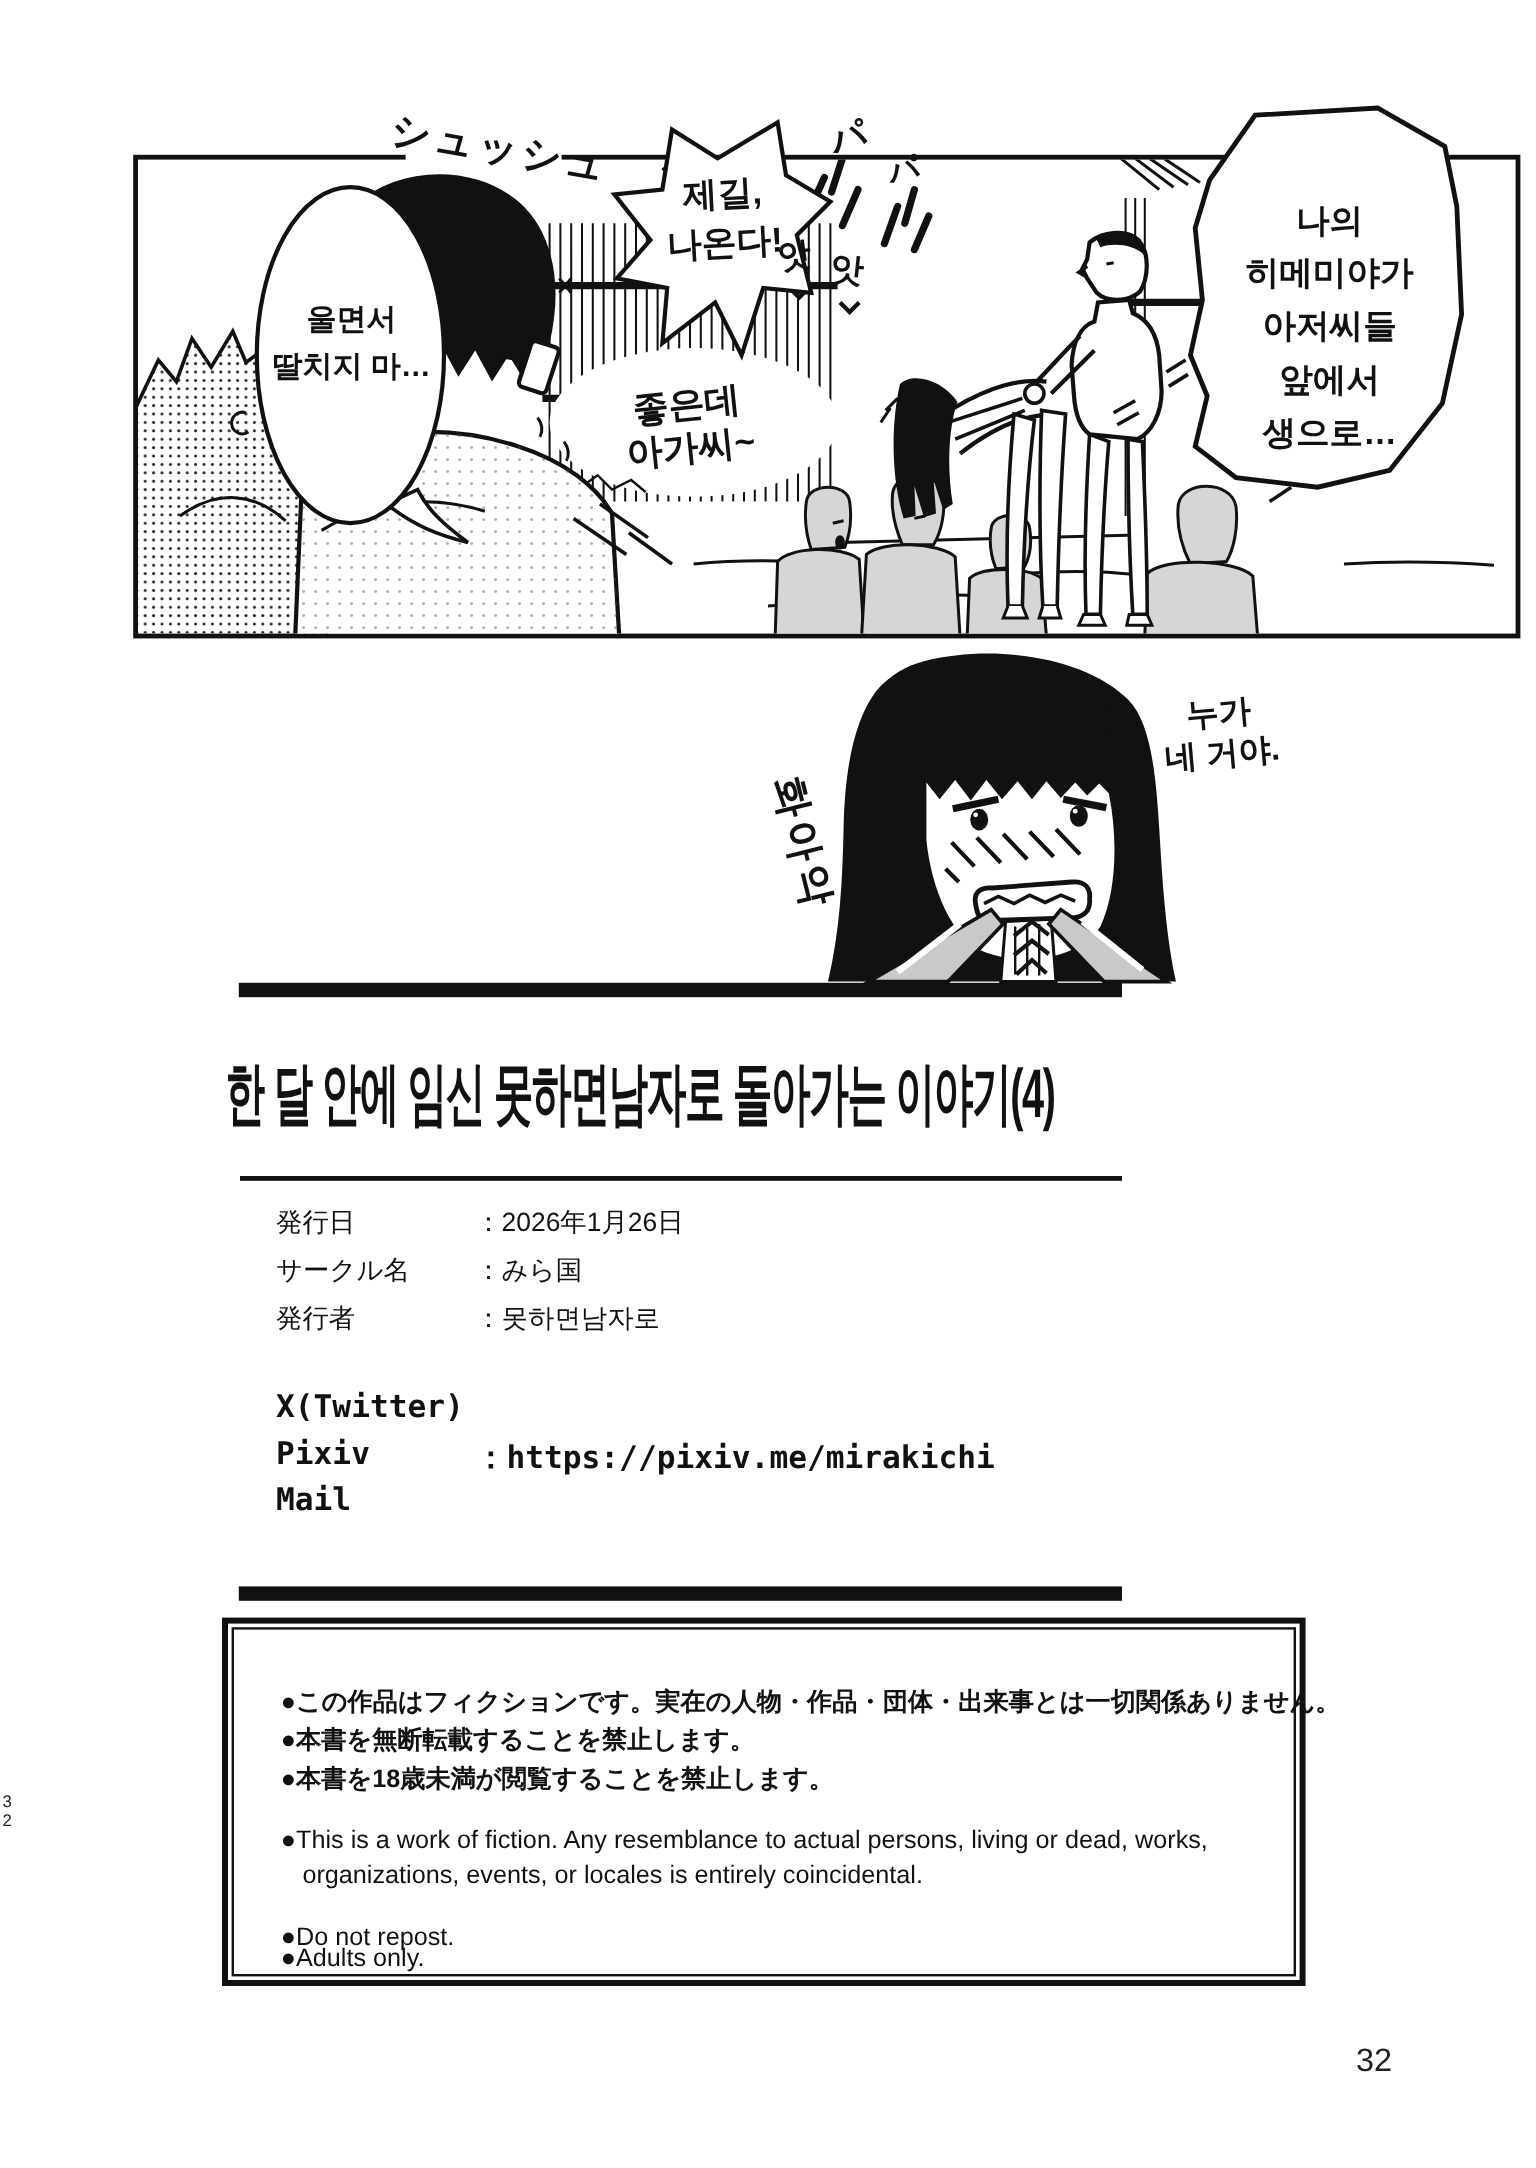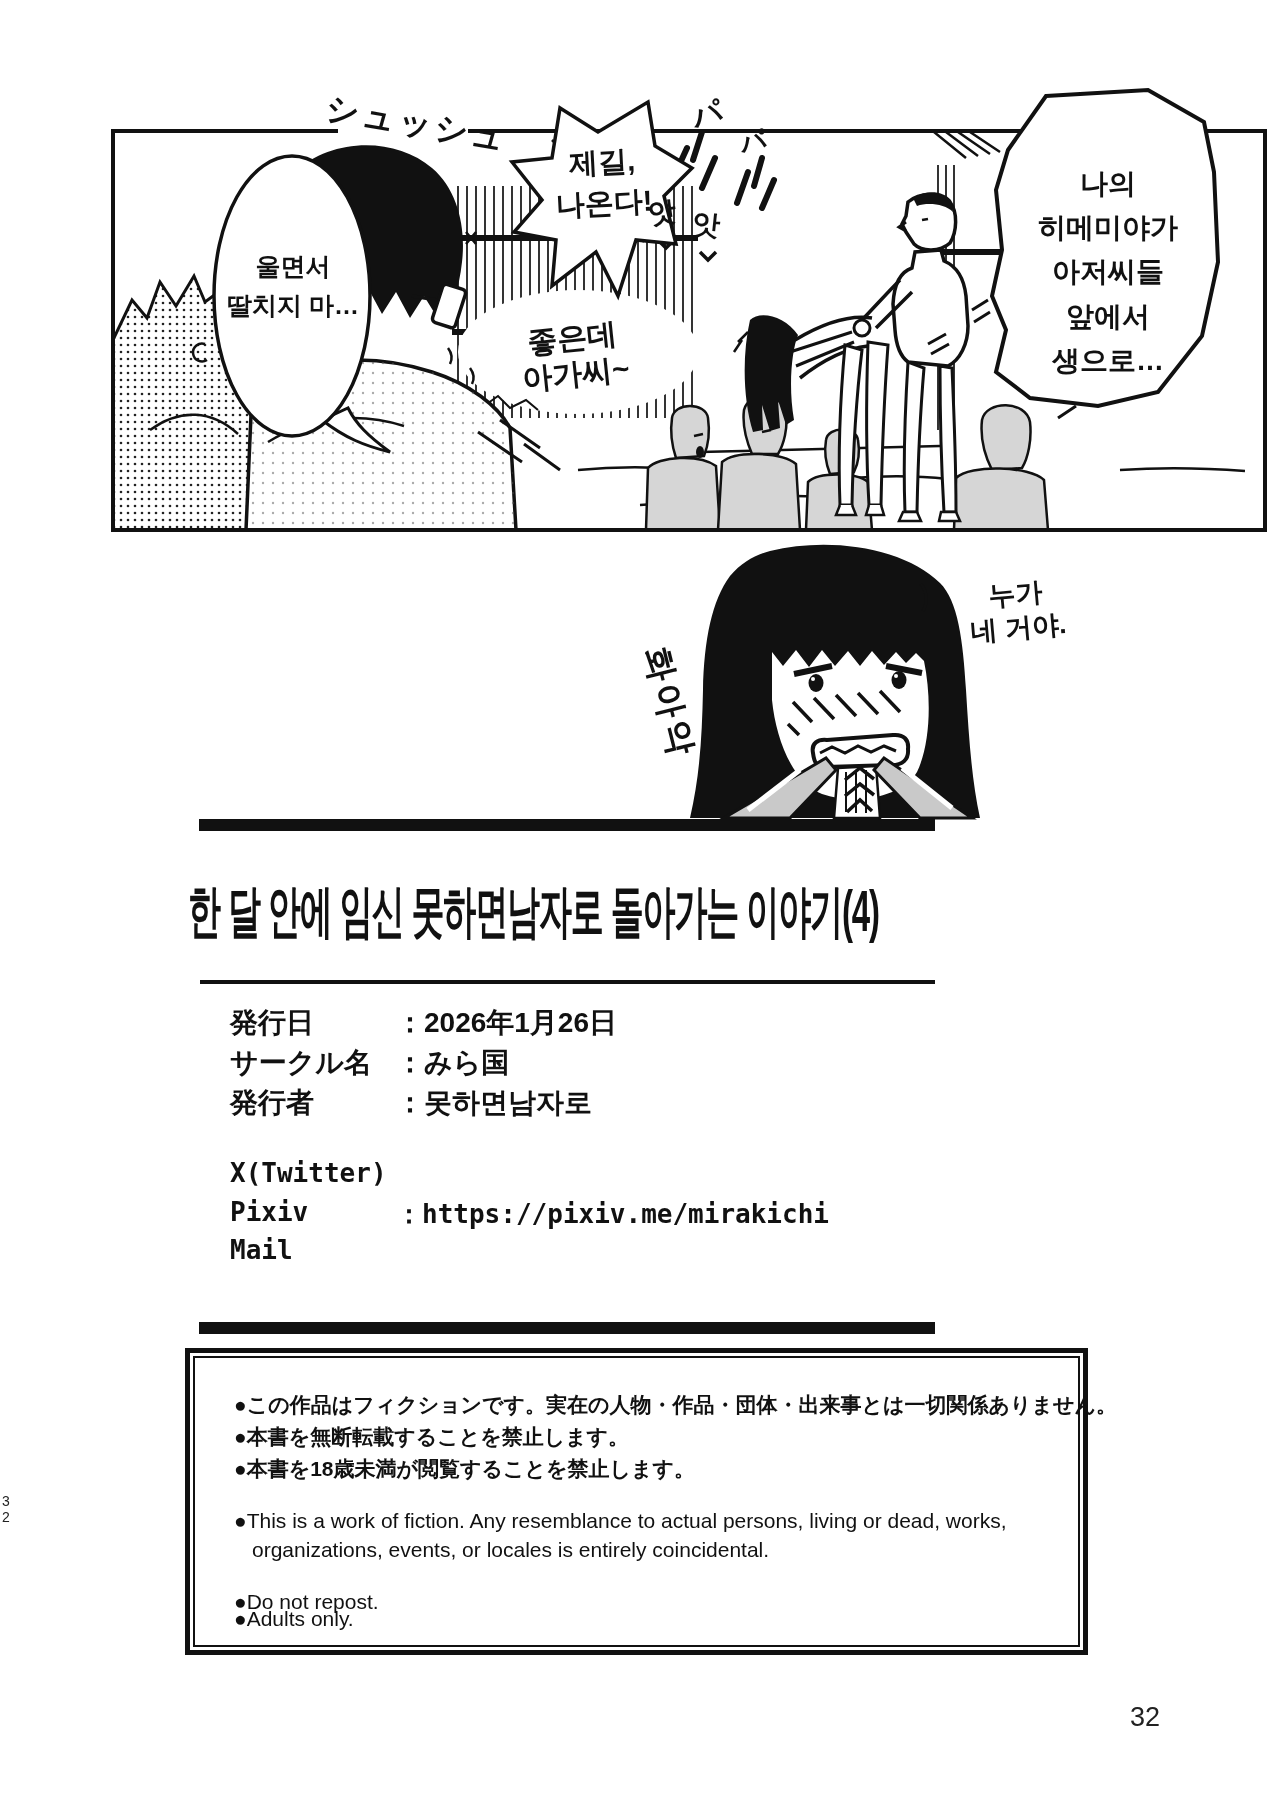--- a/index.html
+++ b/index.html
@@ -10,34 +10,34 @@
   
   .btxt{position:absolute;font-weight:700;text-align:center;color:#111;}
   .sfx{position:absolute;font-weight:800;color:#111;white-space:nowrap;}
   .halo{text-shadow:0 0 5px #fff,0 0 5px #fff,0 0 8px #fff,0 0 8px #fff;}
   
   .title{position:absolute;left:188px;top:874px;font-size:44px;font-weight:800;
          letter-spacing:-1.5px;white-space:nowrap;transform:scale(0.75,1.3);
          transform-origin:0 0;}
   .bar{position:absolute;background:#111;}
   
-  .crow{position:absolute;left:230px;width:760px;height:34px;font-size:28px;
-        font-weight:700;white-space:nowrap;}
+  .crow{position:absolute;left:230px;width:760px;height:34px;font-size:22px;
+        font-weight:400;white-space:nowrap;}
   .crow .lab{position:absolute;left:0;top:0;}
   .crow .val{position:absolute;left:166px;top:0;}
   .lrow{position:absolute;left:230px;width:800px;height:32px;font-size:26px;
         font-weight:700;font-family:"DejaVu Sans Mono",monospace;white-space:nowrap;}
   .lrow .lab{position:absolute;left:0;top:0;}
   .lrow .val{position:absolute;left:166px;top:0;}
   
   .discbox{position:absolute;left:185px;top:1348px;width:903px;height:307px;
            border:5px solid #111;box-sizing:border-box;}
   .discbox .inner{position:absolute;left:3px;top:3px;right:3px;bottom:3px;
                   border:2px solid #111;}
-  .dline{position:absolute;left:44px;font-size:21px;white-space:nowrap;color:#111;}
+  .dline{position:absolute;left:44px;font-size:21px;white-space:nowrap;color:#111;margin-top:13px;}
   .dline.jp{font-weight:700;}
   .pagenum{position:absolute;left:1130px;top:1702px;font-size:27px;color:#222;}
   .edgenum{position:absolute;left:2px;top:1493px;width:11px;font-size:14px;
            line-height:16px;word-break:break-all;color:#222;}
 </style>
 </head>
 <body>
 
 <svg class="abs" style="left:0;top:0" width="1280" height="835" viewBox="0 0 1280 835">
   <defs>

